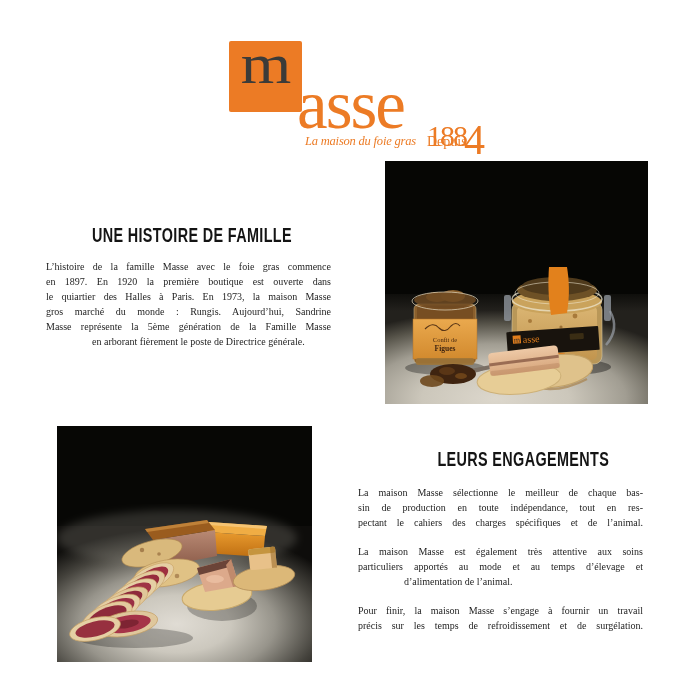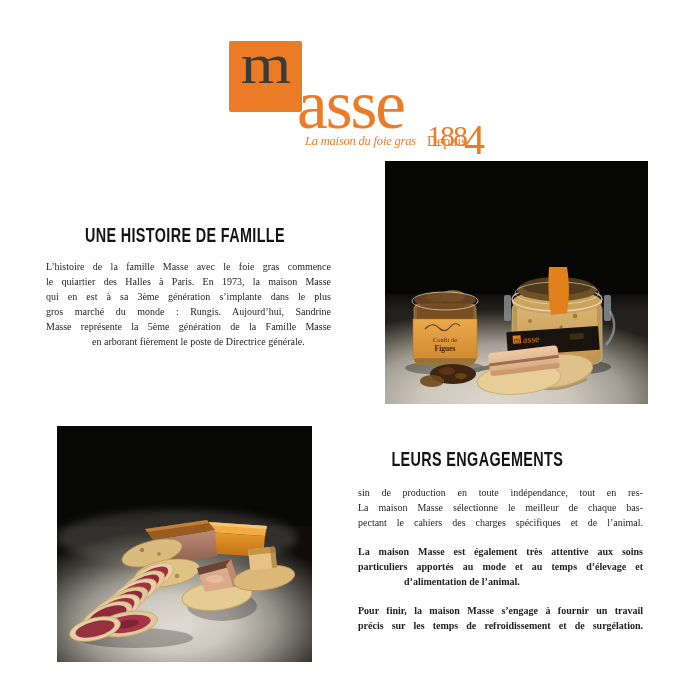--- a/index.html
+++ b/index.html
@@ -13,30 +13,30 @@
   .logo-m{position:absolute;left:50%;top:-6px;transform:translateX(-50%) scaleX(1.12);
     font-family:"Liberation Serif",serif;font-size:58px;line-height:1;color:#3B3B39;font-weight:400;}
   .logo-asse{position:absolute;left:68px;top:30px;font-family:"Liberation Serif",serif;
     font-size:69px;line-height:1;color:#EC7B25;letter-spacing:-2px;}
   .logo-tagline{position:absolute;left:76px;top:94px;font-size:12.5px;line-height:1;color:#EC7B25;letter-spacing:-0.2px;font-style:italic;}
   .logo-year{position:absolute;left:198px;top:70px;color:#EC7B25;line-height:1;white-space:nowrap;}
   .logo-year .y188{font-size:30px;letter-spacing:-2px;margin-top:12px;}
   .logo-year .y4{font-size:42px;position:relative;top:8px;left:-2px;}
   .logo-depuis{position:absolute;left:198px;top:94px;font-size:14px;line-height:1;color:#EC7B25;}
   
-  .sec-heading{margin:0;padding:0;text-align:left;font-family:"Liberation Sans",sans-serif;
+  .sec-heading{margin:0;padding:0;text-align:right;font-family:"Liberation Sans",sans-serif;
     font-weight:700;font-size:20px;line-height:22px;color:#141414;white-space:nowrap;}
   .cond{display:inline-block;transform:scaleX(.72);transform-origin:center;letter-spacing:.5px;}
   
   .text-col{position:absolute;width:285px;}
   #history{left:46px;top:224px;}
   #engagements{left:358px;top:448px;}
   .para{margin:13px 0 0 0;}
   #engagements .para{margin-top:15px;}
-  #engagements .para + .para{margin-top:14px;font-weight:bold;}
+  #engagements .para + .para{margin-top:14px;}
   .pl{display:block;font-size:10px;line-height:15px;color:#1e1e1e;white-space:nowrap;}
   .pl.j{text-align:justify;text-align-last:justify;}
   .pl.last{text-align:left;margin-left:46px;}
   
   .photo{position:absolute;display:block;}
   #photo-products{left:385px;top:161px;width:263px;height:243px;}
   #photo-charcuterie{left:57px;top:426px;width:255px;height:236px;}
   svg text{font-family:"Liberation Serif",serif;}
 </style>
 </head>
@@ -51,22 +51,22 @@
   <span class="logo-year"><span class="y188">188</span><span class="y4">4</span></span>
   <span class="logo-depuis">Depuis</span>
 </div>
 
 <section id="history" class="text-col">
   <h2 class="sec-heading">
     <span class="cond">UNE HISTOIRE DE FAMILLE</span>
   </h2>
   <div class="para">
     <span class="pl j">L’histoire de la famille Masse avec le foie gras commence</span>
+    <span class="pl j">en 1897. En 1920 la première boutique est ouverte dans</span>
     <span class="pl j">le quiartier des Halles à Paris. En 1973, la maison Masse</span>
-    <span class="pl j">qui en est à sa 3ème génération s’implante dans le plus</span>
     <span class="pl j">gros marché du monde : Rungis. Aujourd’hui, Sandrine</span>
     <span class="pl j">Masse représente la 5ème génération de la Famille Masse</span>
     <span class="pl last">en arborant fièrement le poste de Directrice générale.</span>
   </div>
 </section>
 
 <svg id="photo-products" class="photo" viewBox="0 0 263 243" xmlns="http://www.w3.org/2000/svg">
   <defs>
     <radialGradient id="tableGrad1" cx="42%" cy="95%" r="80%">
       <stop offset="0%" stop-color="#dcd7cc"></stop>
@@ -258,22 +258,22 @@
         <ellipse rx="20" ry="7.5" fill="#97303f"></ellipse>
       </g>
   </g>
 </svg>
 
 <section id="engagements" class="text-col">
   <h2 class="sec-heading">
     <span class="cond">LEURS ENGAGEMENTS</span>
   </h2>
   <div class="para">
+    <span class="pl j">La maison Masse sélectionne le meilleur de chaque bas-</span>
     <span class="pl j">sin de production en toute indépendance, tout en res-</span>
-    <span class="pl j">La maison Masse sélectionne le meilleur de chaque bas-</span>
     <span class="pl j">pectant le cahiers des charges spécifiques et de l’animal.</span>
   </div>
   <div class="para">
     <span class="pl j">La maison Masse est également très attentive aux soins</span>
     <span class="pl j">particuliers apportés au mode et au temps d’élevage et</span>
     <span class="pl last">d’alimentation de l’animal.</span>
   </div>
   <div class="para">
     <span class="pl j">Pour finir, la maison Masse s’engage à fournir un travail</span>
     <span class="pl j">précis sur les temps de refroidissement et de surgélation.</span>

